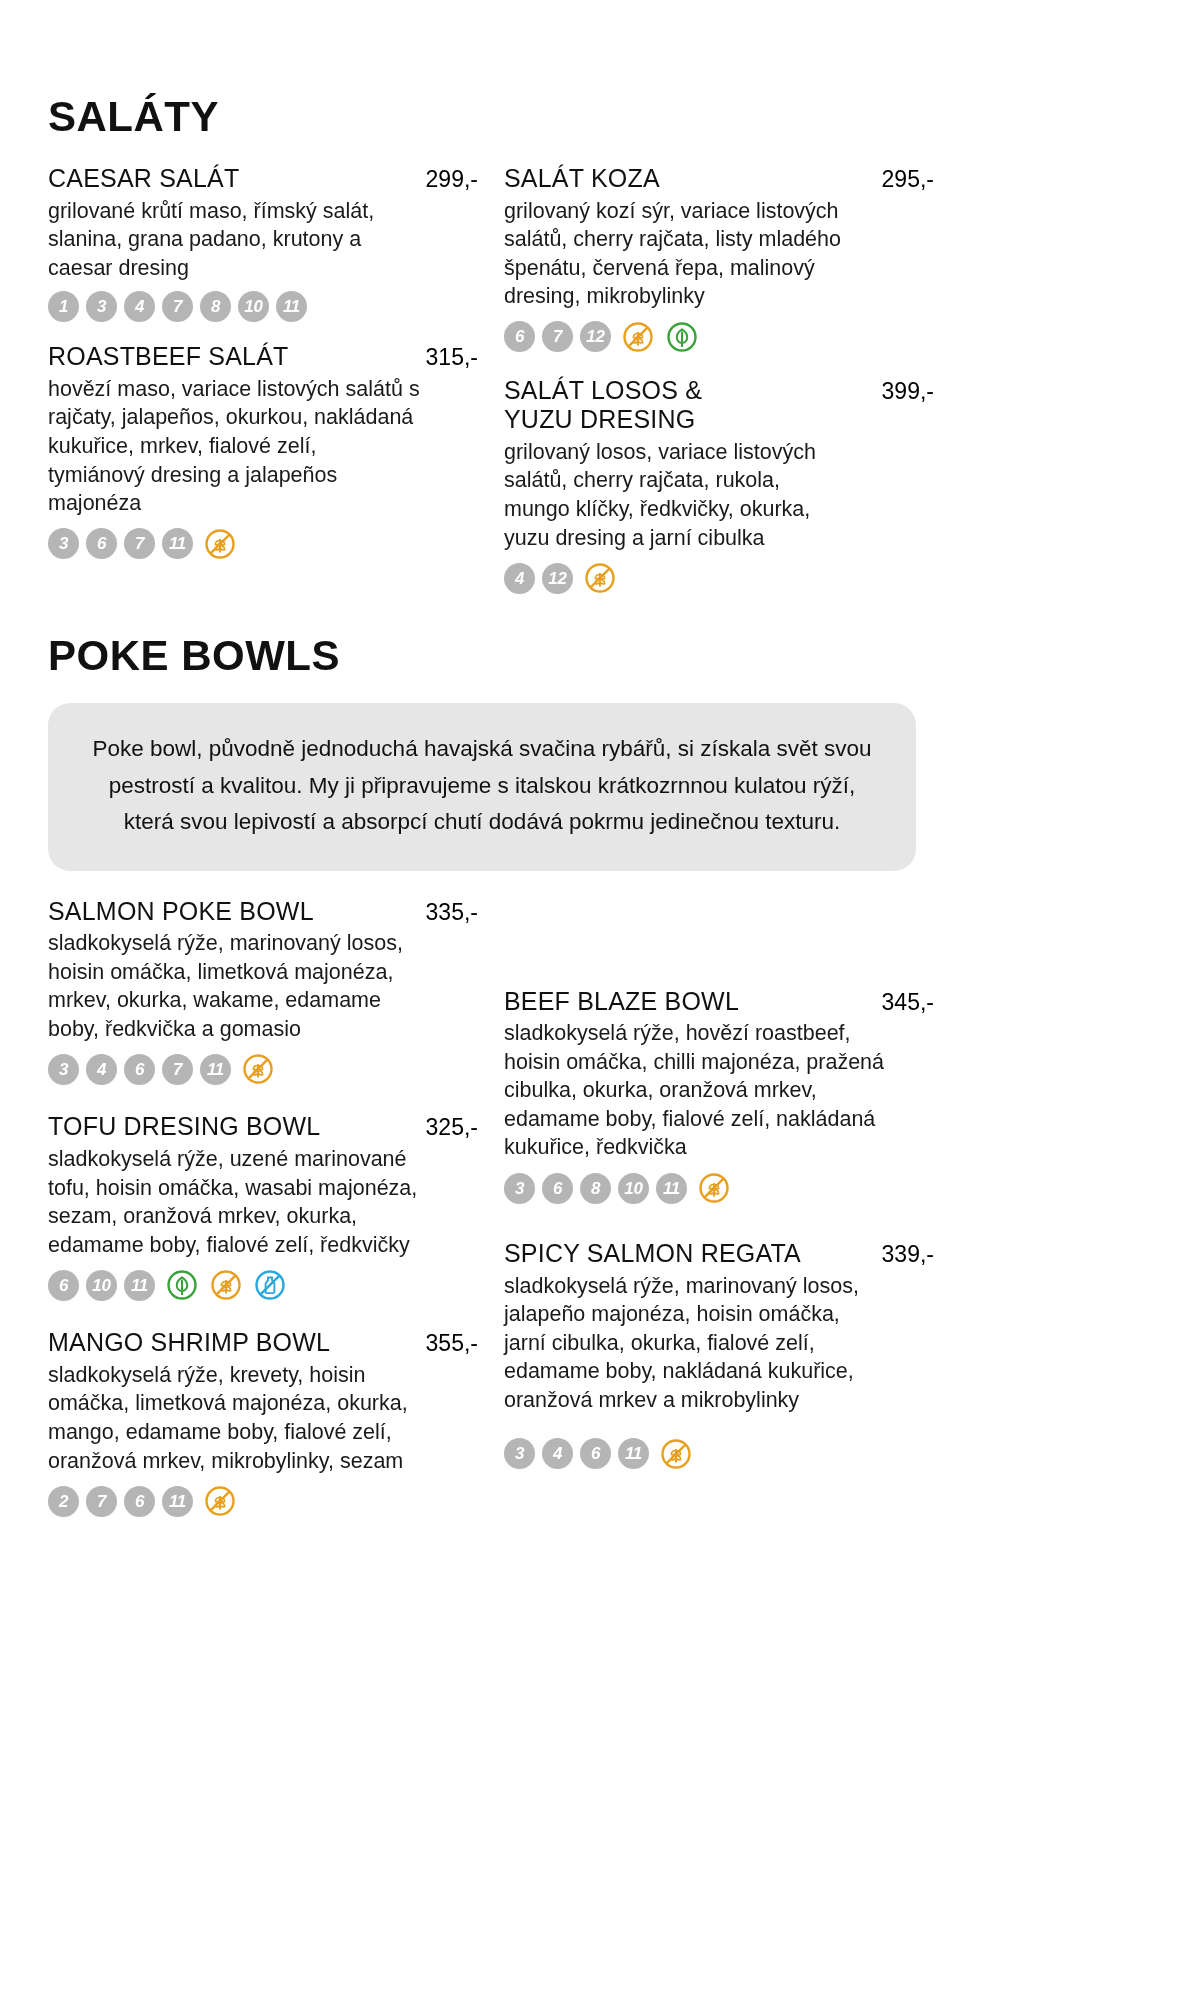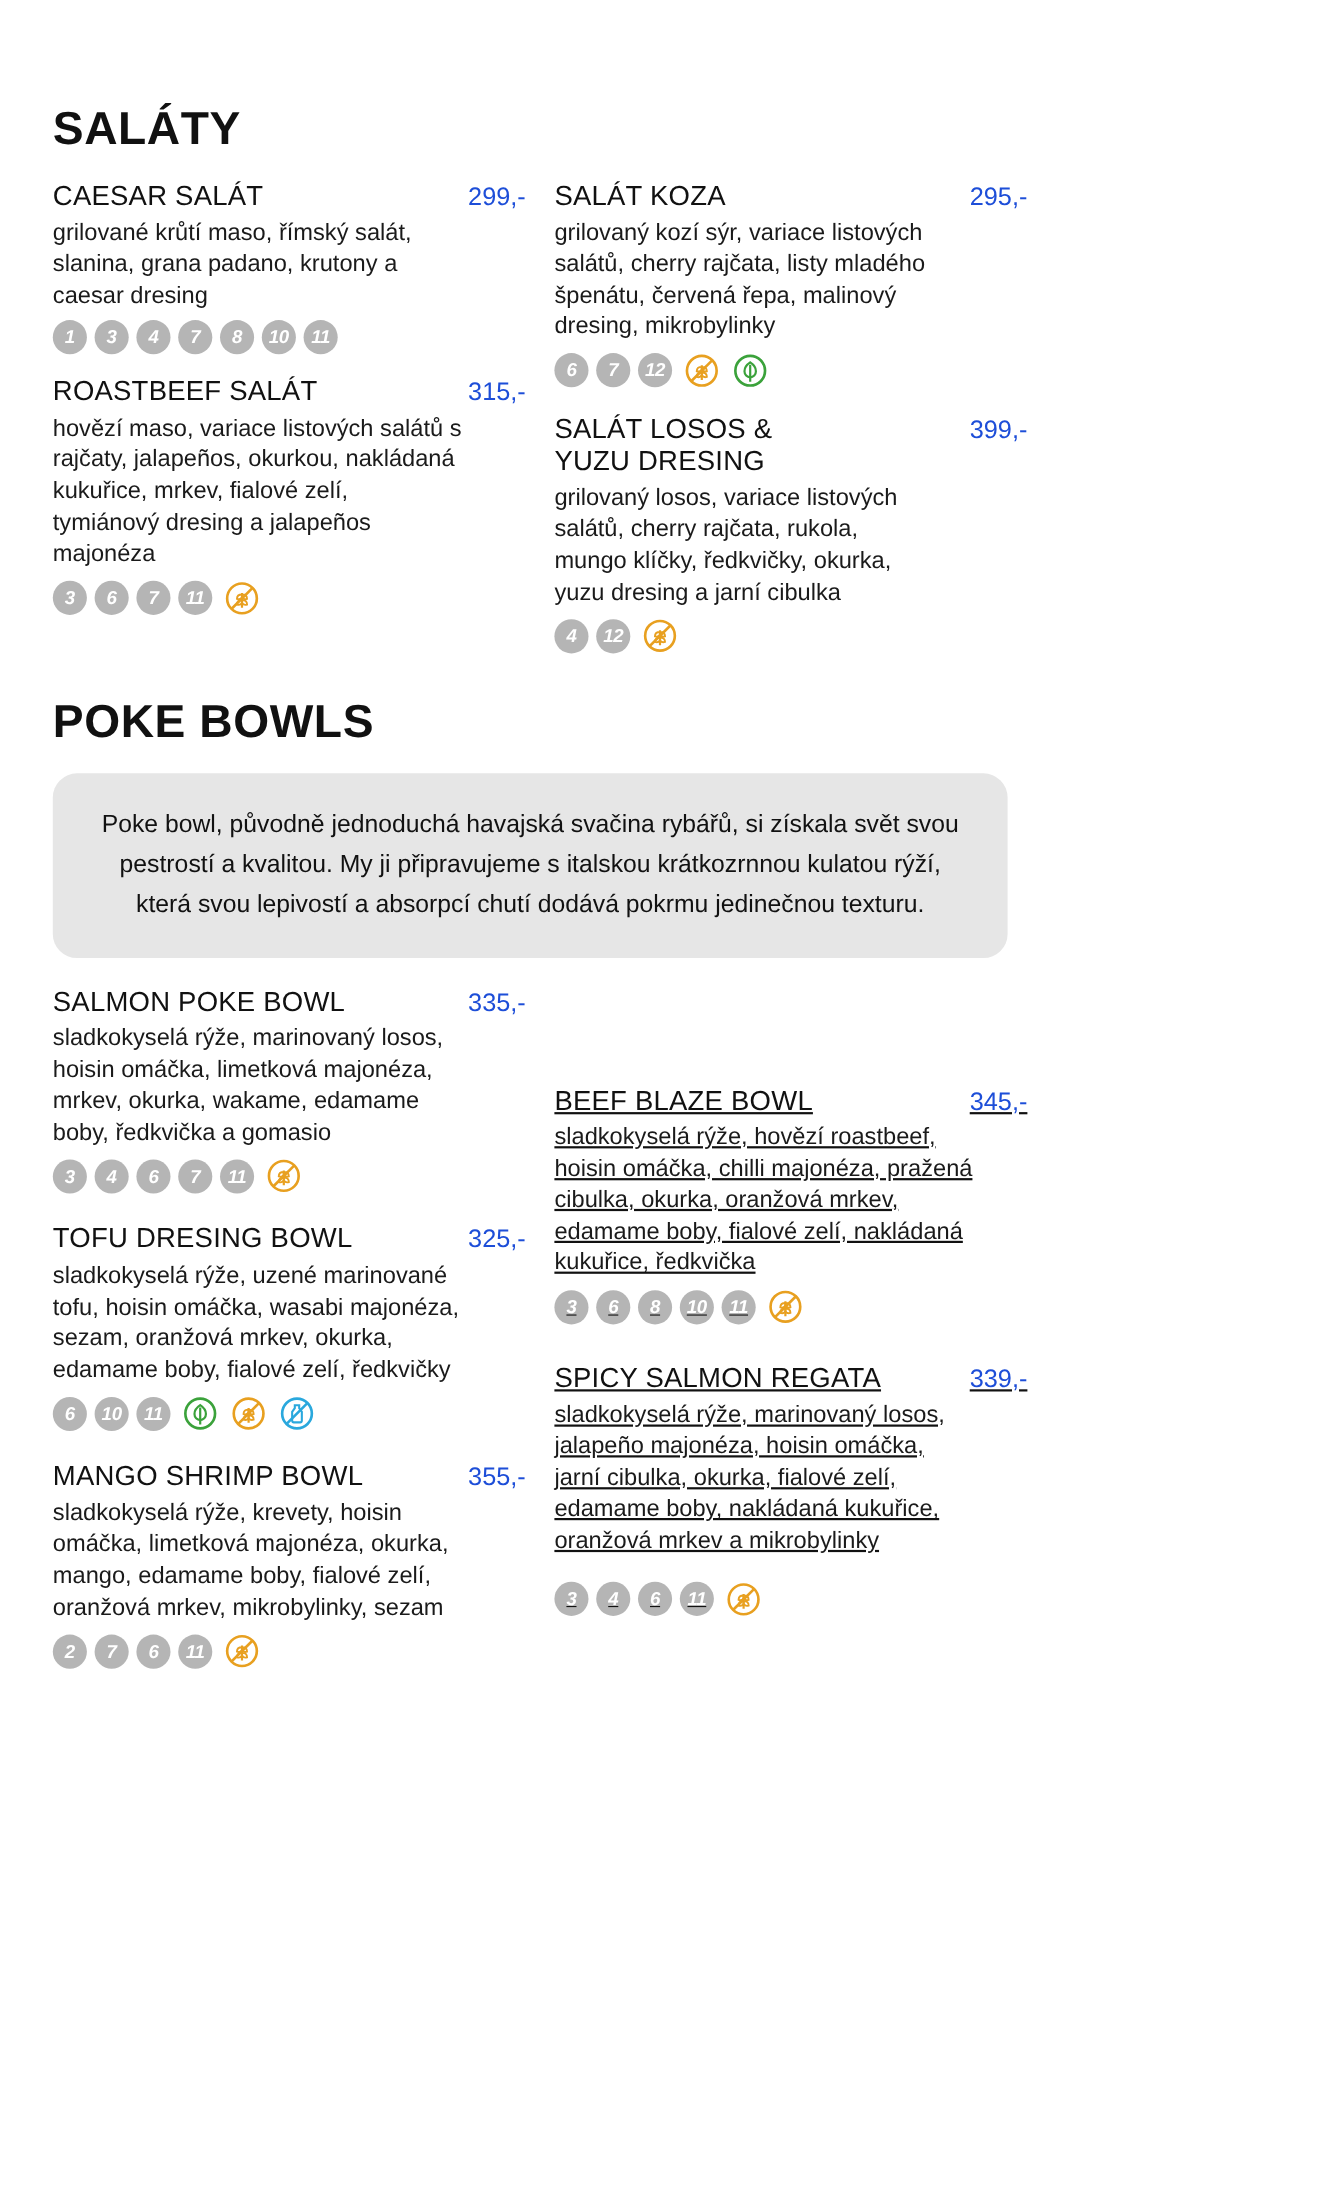--- a/index.html
+++ b/index.html
@@ -57,21 +57,21 @@
     font-size: 25px;
     font-weight: 400;
     letter-spacing: 0.2px;
     color: #111111;
     line-height: 1.18;
     white-space: pre-line;
   }
   .dish-price {
     font-size: 23px;
     font-weight: 400;
-    color: #1d4ed8;
+    color: #000000;
     white-space: nowrap;
     flex: 0 0 auto;
   }
   .dish-desc {
     font-size: 21.5px;
     line-height: 1.33;
     color: #1a1a1a;
     margin-top: 3px;
     white-space: pre-line;
   }
@@ -365,21 +365,21 @@
                   <path d="M17 18.6c-3 0-4.6 1.6-4.6 4 1.7.6 3.6 0 4.6-1.6zM17 18.6c3 0 4.6 1.6 4.6 4-1.7.6-3.6 0-4.6-1.6z" stroke-width="1.7"></path>
                   <path d="M7.6 26.4 L26.4 7.6" stroke-width="2.4"></path>
                 </g>
               </svg>
           </span>
         </div>
       </div>
 
     </div>
 
-    <div class="col" style="padding-top:90px;text-decoration:underline;">
+    <div class="col" style="padding-top:90px;">
 
       <div class="dish">
         <div class="dish-head">
           <div class="dish-name">BEEF BLAZE BOWL</div>
           <div class="dish-price">345,-</div>
         </div>
         <div class="dish-desc">sladkokyselá rýže, hovězí roastbeef,
 hoisin omáčka, chilli majonéza, pražená
 cibulka, okurka, oranžová mrkev,
 edamame boby, fialové zelí, nakládaná

